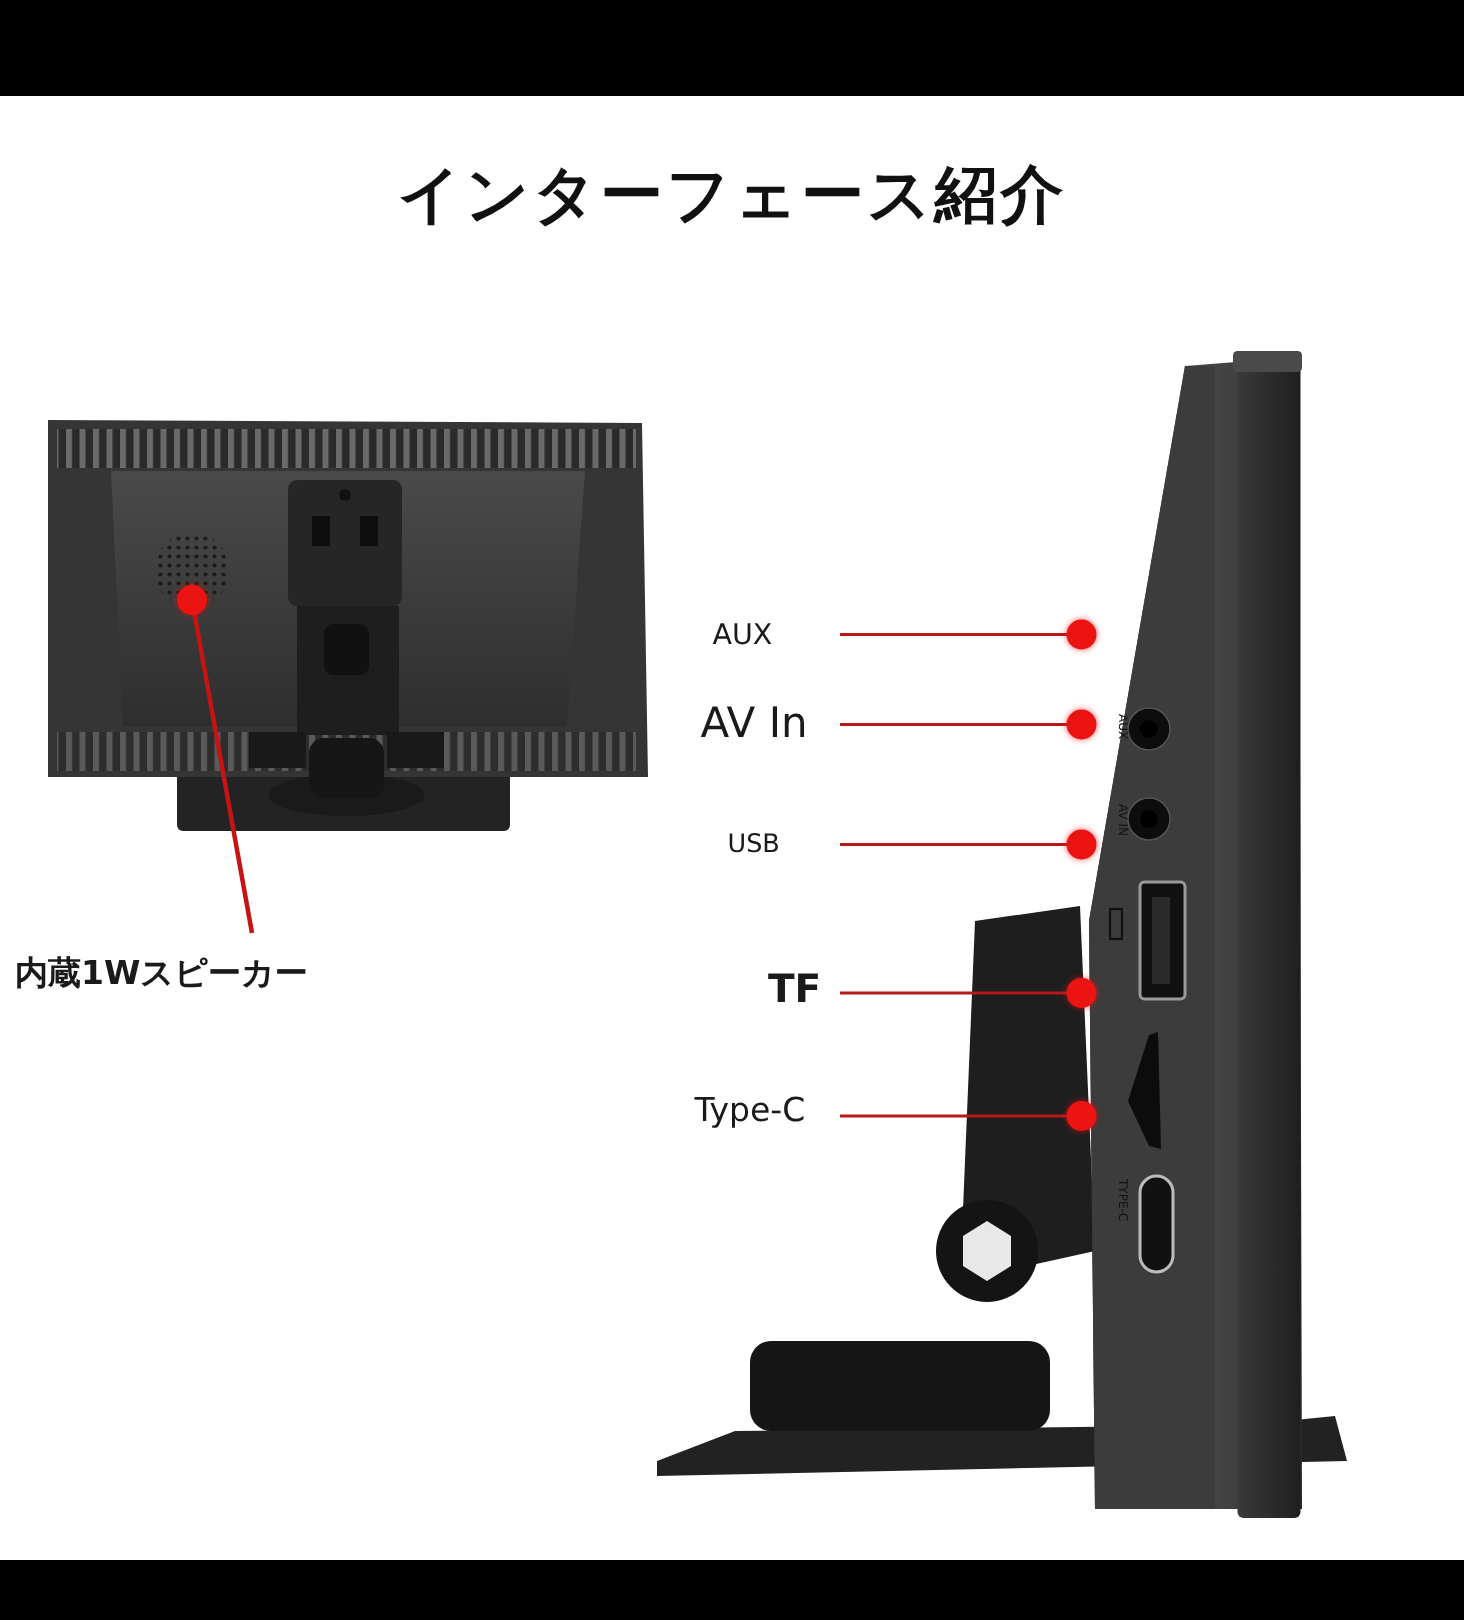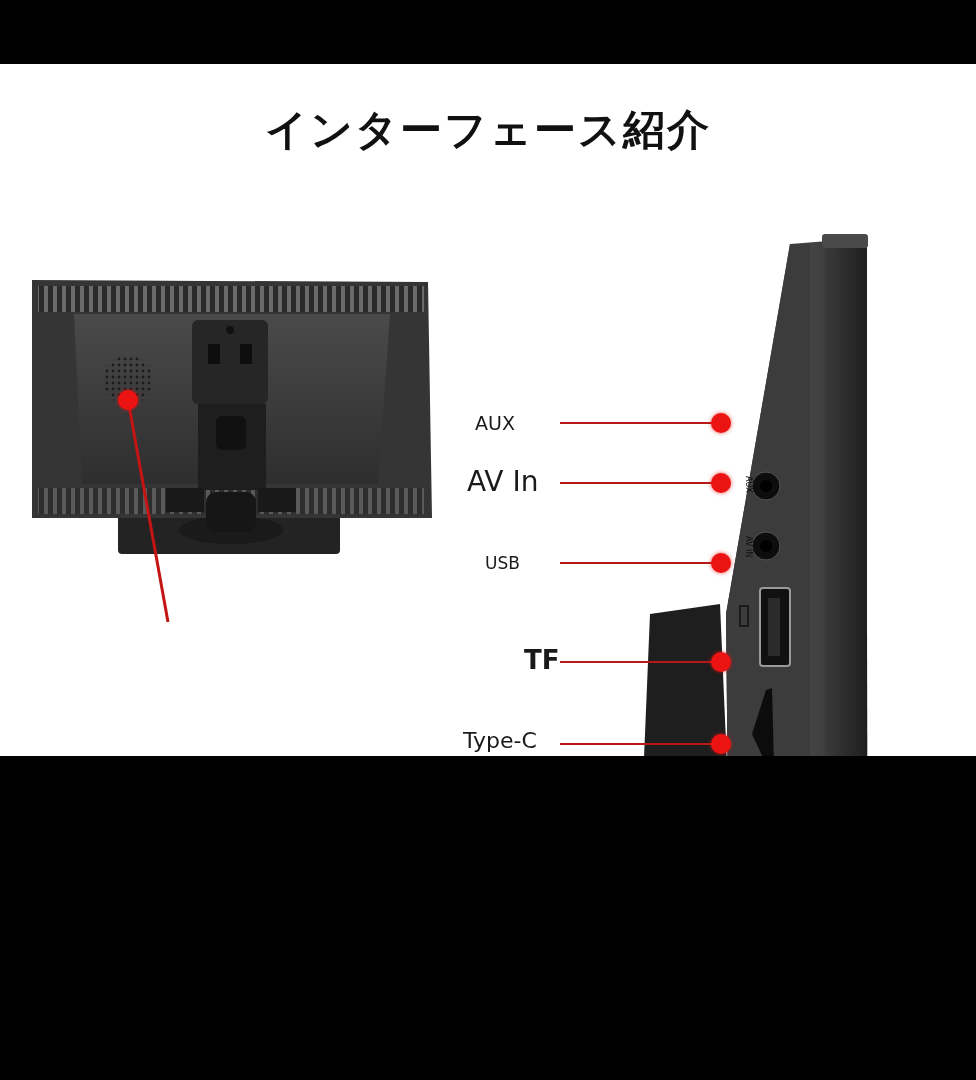--- a/index.html
+++ b/index.html
@@ -1,18 +1,18 @@
 <!DOCTYPE html>
 <html><head>
 <meta charset="utf-8">
 <style>
   html, body { margin:0; padding:0; }
   body { width:976px; height:1080px; background:#000; position:relative; overflow:hidden;
          font-family:"DejaVu Sans", sans-serif; }
-  .canvas { position:absolute; left:0; top:64px; width:976px; height:692px; background:#fff; overflow:hidden; }
+  .canvas { position:absolute; left:0; top:64px; width:976px; height:976px; background:#fff; overflow:hidden; }
   .title { position:absolute; left:0; width:976px; top:38px; text-align:center; font-size:42px;
            font-weight:bold; color:#111; letter-spacing:2px; }
   .abs { position:absolute; }
   .lbl { position:absolute; color:#1a1a1a; font-family:"DejaVu Sans", sans-serif; white-space:nowrap; }
   .lead { position:absolute; height:2px; background:#b81818; }
   .dot { position:absolute; width:20px; height:20px; border-radius:50%; background:#ec1313;
          box-shadow:0 0 4px rgba(236,19,19,0.7); }
   .caption { position:absolute; left:10px; top:736px; font-size:9.5px; color:#222; white-space:nowrap;
              letter-spacing:-0.2px; z-index:1; }
   svg { display:block; }
@@ -64,20 +64,21 @@
       <rect x="180" y="214" width="50" height="40" rx="10" fill="#161616"></rect>
     </svg>
   </div>
 
   <div class="abs" style="left:0;top:0;width:976px;height:976px;pointer-events:none;">
     <svg width="976" height="976" style="position:absolute;left:0;top:0;">
       <line x1="128" y1="336" x2="168" y2="558" stroke="#c41414" stroke-width="3"></line>
     </svg>
     <div class="dot" style="left:118px;top:326px;"></div>
   </div>
+  <div class="lbl" style="left:10px;top:570px;font-size:22px;font-weight:bold;">内蔵1Wスピーカー</div>
 
   <div class="abs" style="left:430px;top:110px;width:480px;height:860px;">
     <svg width="480" height="860" viewBox="0 0 480 860">
       <defs>
         <linearGradient id="sd" x1="0" y1="0" x2="1" y2="0">
           <stop offset="0" stop-color="#2a2a2a"></stop>
           <stop offset="0.5" stop-color="#4a4a4a"></stop>
           <stop offset="1" stop-color="#2c2c2c"></stop>
         </linearGradient>
         <linearGradient id="sd2" x1="0" y1="0" x2="1" y2="0">
@@ -123,21 +124,21 @@
     <div class="lbl" style="left:467px;top:401px;font-size:28px;">AV In</div>
     <div class="lead" style="left:560px;top:418px;width:160px;"></div>
     <div class="dot" style="left:711px;top:409px;"></div>
   </div>
   <div>
     <div class="lbl" style="left:485px;top:489px;font-size:17px;">USB</div>
     <div class="lead" style="left:560px;top:498px;width:160px;"></div>
     <div class="dot" style="left:711px;top:489px;"></div>
   </div>
   <div>
-    <div class="lbl" style="left:512px;top:581px;font-size:26px;font-weight:bold;margin-left:12px;">TF</div>
+    <div class="lbl" style="left:512px;top:581px;font-size:26px;font-weight:bold;">TF</div>
     <div class="lead" style="left:560px;top:597px;width:160px;"></div>
     <div class="dot" style="left:711px;top:588px;"></div>
   </div>
   <div>
     <div class="lbl" style="left:463px;top:664px;font-size:22px;">Type-C</div>
     <div class="lead" style="left:560px;top:679px;width:160px;"></div>
     <div class="dot" style="left:711px;top:670px;"></div>
   </div>
 
 </div>

